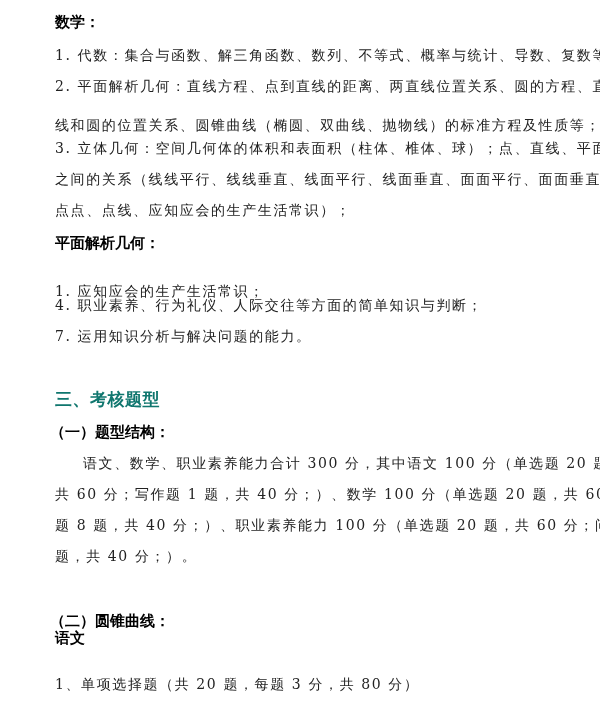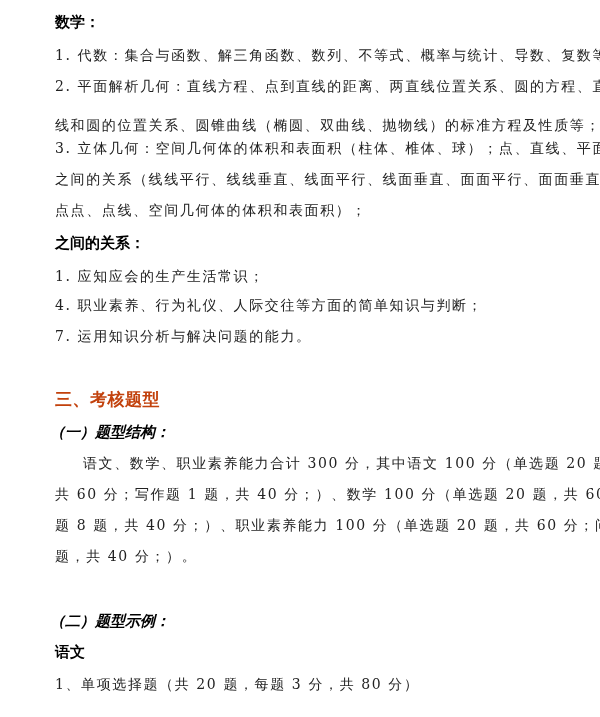--- a/index.html
+++ b/index.html
@@ -11,45 +11,45 @@
     .line {
       position: absolute; left: 55px; white-space: nowrap;
       font-size: 14px; line-height: 18px; letter-spacing: 1.6px;
     }
     .heading {
       font-family: "DejaVu Sans", "Liberation Sans", sans-serif;
       font-weight: bold; font-size: 15px; color: #000; letter-spacing: 0;
     }
     .section-title {
       font-family: "DejaVu Sans", "Liberation Sans", sans-serif;
-      font-weight: bold; font-size: 17px; color: #c2410c; letter-spacing: 0.5px;
+      font-weight: bold; font-size: 17px; color: #0f766e; letter-spacing: 0.5px;
     }
     .indent { left: 83px; }
-    .sub { left: 50px; font-style: italic; }
+    .sub { left: 50px; }
   </style>
 </head>
 <body>
 
 <div>
   <div class="line heading" style="top:13px">数学：</div>
   <div class="line" style="top:46px">1. 代数：集合与函数、解三角函数、数列、不等式、概率与统计、导数、复数等；</div>
   <div class="line" style="top:77px">2. 平面解析几何：直线方程、点到直线的距离、两直线位置关系、圆的方程、直</div>
   <div class="line" style="top:116px">线和圆的位置关系、圆锥曲线（椭圆、双曲线、抛物线）的标准方程及性质等；</div>
   <div class="line" style="top:139px">3. 立体几何：空间几何体的体积和表面积（柱体、椎体、球）；点、直线、平面</div>
   <div class="line" style="top:170px">之间的关系（线线平行、线线垂直、线面平行、线面垂直、面面平行、面面垂直、</div>
-  <div class="line" style="top:201px">点点、点线、空间几何体的体积和表面积）；</div>
+  <div class="line" style="top:201px">点点、点线、应知应会的生产生活常识）；</div>
 
-  <div class="line heading" style="top:234px">之间的关系：</div>
-  <div class="line" style="top:267px">1. 应知应会的生产生活常识；</div>
+  <div class="line heading" style="top:234px">平面解析几何：</div>
+  <div class="line" style="top:282px">1. 应知应会的生产生活常识；</div>
   <div class="line" style="top:296px">4. 职业素养、行为礼仪、人际交往等方面的简单知识与判断；</div>
   <div class="line" style="top:327px">7. 运用知识分析与解决问题的能力。</div>
 
   <div class="line section-title" style="top:390px">三、考核题型</div>
   <div class="line heading sub" style="top:423px">（一）题型结构：</div>
   <div class="line indent" style="top:454px">语文、数学、职业素养能力合计 300 分，其中语文 100 分（单选题 20 题，</div>
   <div class="line" style="top:485px">共 60 分；写作题 1 题，共 40 分；）、数学 100 分（单选题 20 题，共 60 分；多选</div>
   <div class="line" style="top:516px">题 8 题，共 40 分；）、职业素养能力 100 分（单选题 20 题，共 60 分；问答题 1</div>
   <div class="line" style="top:547px">题，共 40 分；）。</div>
 
-  <div class="line heading sub" style="top:612px">（二）题型示例：</div>
-  <div class="line heading" style="top:643px">语文</div>
+  <div class="line heading sub" style="top:612px">（二）圆锥曲线：</div>
+  <div class="line heading" style="top:629px">语文</div>
   <div class="line" style="top:675px">1、单项选择题（共 20 题，每题 3 分，共 80 分）</div>
 </div>
 
 </body></html>

